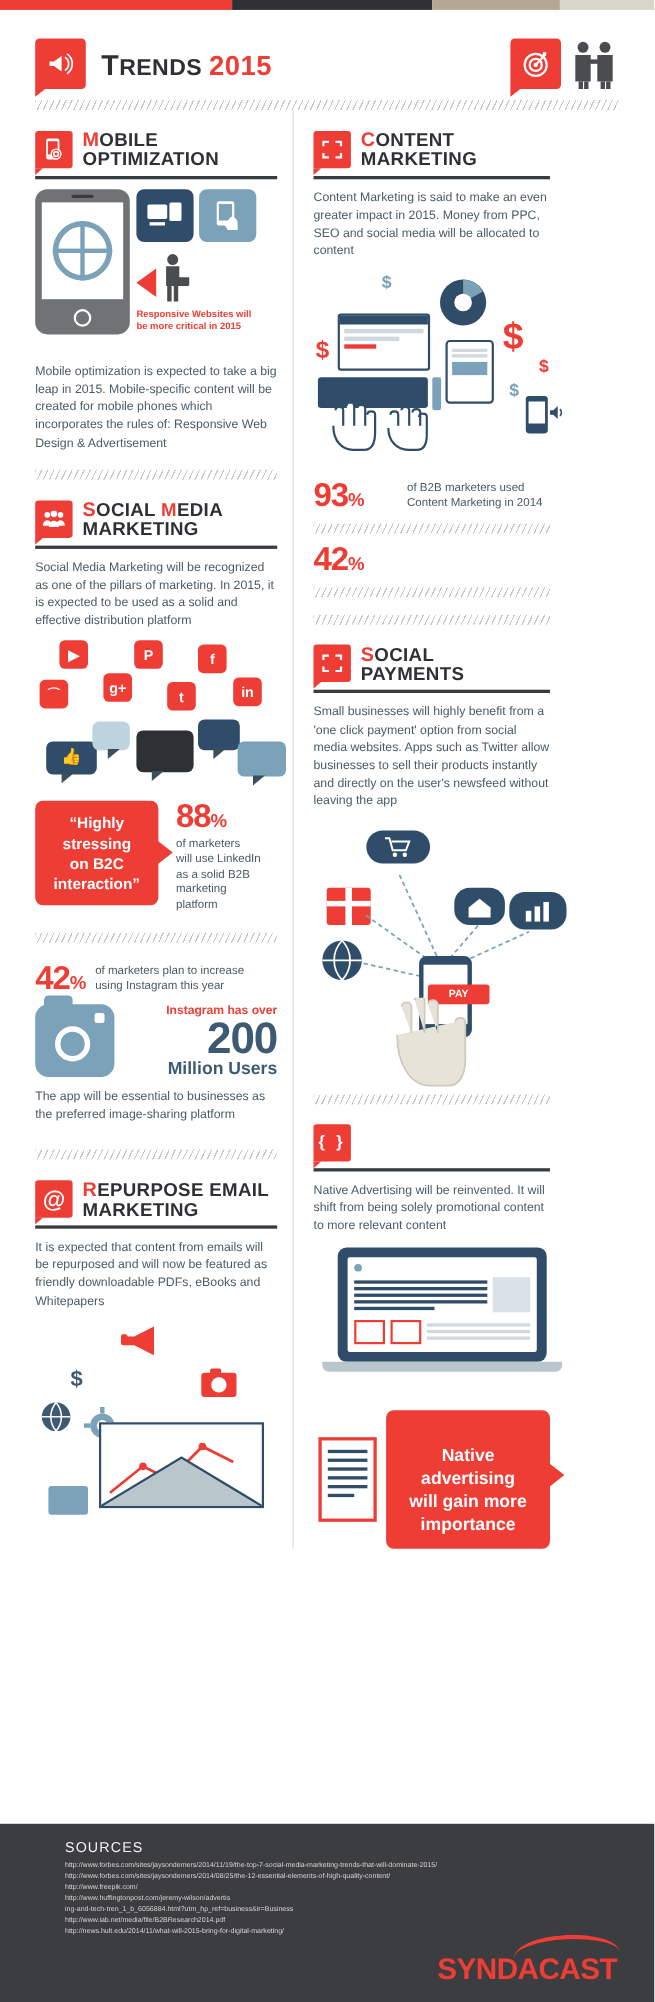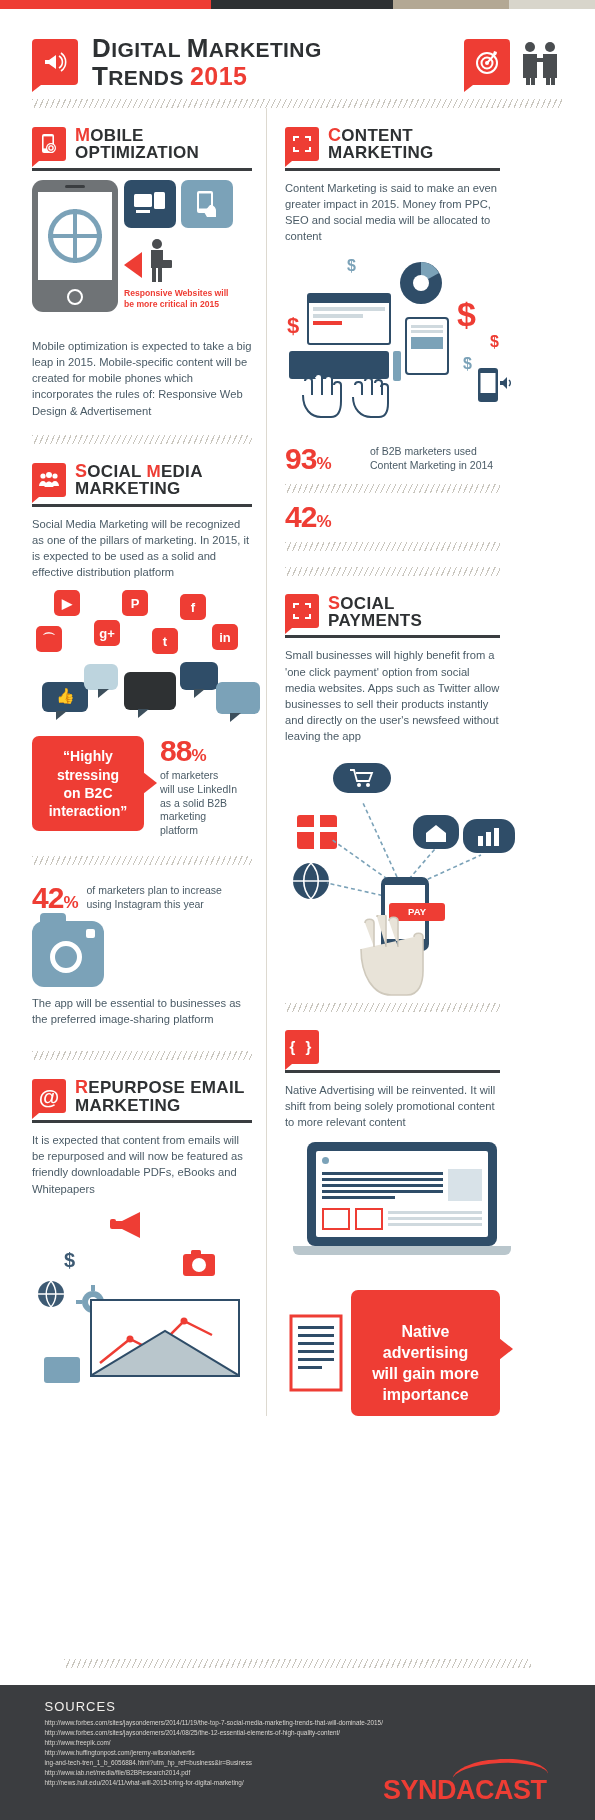--- a/index.html
+++ b/index.html
@@ -123,23 +123,23 @@
   .camera .bump { position:absolute; top:-8px; left:8px; width:26px; height:10px; background:#7ba2b8; border-radius:4px 4px 0 0; }
   .camera .dot  { position:absolute; top:8px; right:9px; width:9px; height:9px; background:#fff; border-radius:2px; }
   .big-num { color:#3d5a73; font-weight:bold; font-size:40px; line-height:.95; letter-spacing:-1px; }
   .mid-num { color:#3d5a73; font-weight:bold; font-size:16px; }
 
   .laptop-base { background:#b9c6cc; border-radius:0 0 6px 6px; }
   .envelope { background:#fff; border:2px solid #2f4d68; position:relative; }
 
   
   .footer {
-    position:absolute; left:0; right:0; bottom:0; height:135px;
+    position:absolute; left:0; right:0; bottom:0; height:162px;
     background:#3b3d40; color:#e6e4e0; padding:14px 30px;
-    display:flex; justify-content:center;
+    display:flex; justify-content:flex-end;
   }
   .sources-h { font-size:13px; letter-spacing:1px; margin-bottom:4px; color:#f1efeb; }
   .src-line { font-size:6.4px; line-height:1.55; color:#d7d4cf; white-space:nowrap; }
   .syndacast {
     align-self:flex-end; color:#ee3d34; font-weight:bold; font-size:27px;
     letter-spacing:-.5px; position:relative; padding-right:4px;
   }
   .swoosh { position:absolute; right:2px; top:-16px; width:96px; height:22px;
             border-top:4px solid #ee3d34; border-radius:60% 60% 0 0 / 100% 100% 0 0;
             transform:rotate(-3deg); border-left:0; border-right:0; }
@@ -156,23 +156,20 @@
 
 <div class="header">
   <div class="logo-badge">
     <svg width="26" height="22" viewBox="0 0 26 22">
         <path d="M3 9h4l7-5v14l-7-5H3z" fill="#fff"></path>
         <path d="M17 5a7 7 0 010 12" stroke="#fff" stroke-width="1.6" fill="none"></path>
         <path d="M19 2a11 11 0 010 18" stroke="#fff" stroke-width="1.6" fill="none"></path>
       </svg>
   </div>
   <div class="title-wrap">
-    <div class="title-l1">
-      <span class="cap">D</span><span>IGITAL </span><span class="cap">M</span><span>ARKETING</span>
-    </div>
     <div class="title-l2">
       <span class="cap">T</span><span>RENDS </span><span class="yr">2015</span>
     </div>
   </div>
   <div class="header-right">
     <div class="logo-badge" style="margin-right:2px">
       <svg width="26" height="26" viewBox="0 0 26 26">
           <circle cx="13" cy="14" r="10" fill="none" stroke="#fff" stroke-width="2"></circle>
           <circle cx="13" cy="14" r="5.5" fill="none" stroke="#fff" stroke-width="2"></circle>
           <circle cx="13" cy="14" r="2" fill="#fff"></circle>
@@ -320,20 +317,25 @@
       <div class="stat">
         <div class="stat-num"><span>42</span><span class="pc">%</span></div>
         <div class="stat-txt" style="white-space:pre-line">of marketers plan to increase
 using Instagram this year</div>
       </div>
       <div style="display:flex;align-items:flex-start;gap:12px;margin-top:8px;">
         <div class="camera">
           <div class="bump"></div>
             <div class="dot"></div>
             <div class="lens"></div>
+        </div>
+        <div style="flex:1;text-align:right;">
+          <div class="redtext" style="font-size:11px">Instagram has over</div>
+          <div class="big-num">200</div>
+          <div class="mid-num">Million Users</div>
         </div>
       </div>
       <div class="para" style="margin-top:8px">The app will be essential to businesses as the preferred image-sharing platform</div>
     </div>
 
     <div class="dashrule sm" style="margin-top:24px"></div>
 
     <div class="sect">
       <div class="sect-head">
         <div class="sect-icon">

